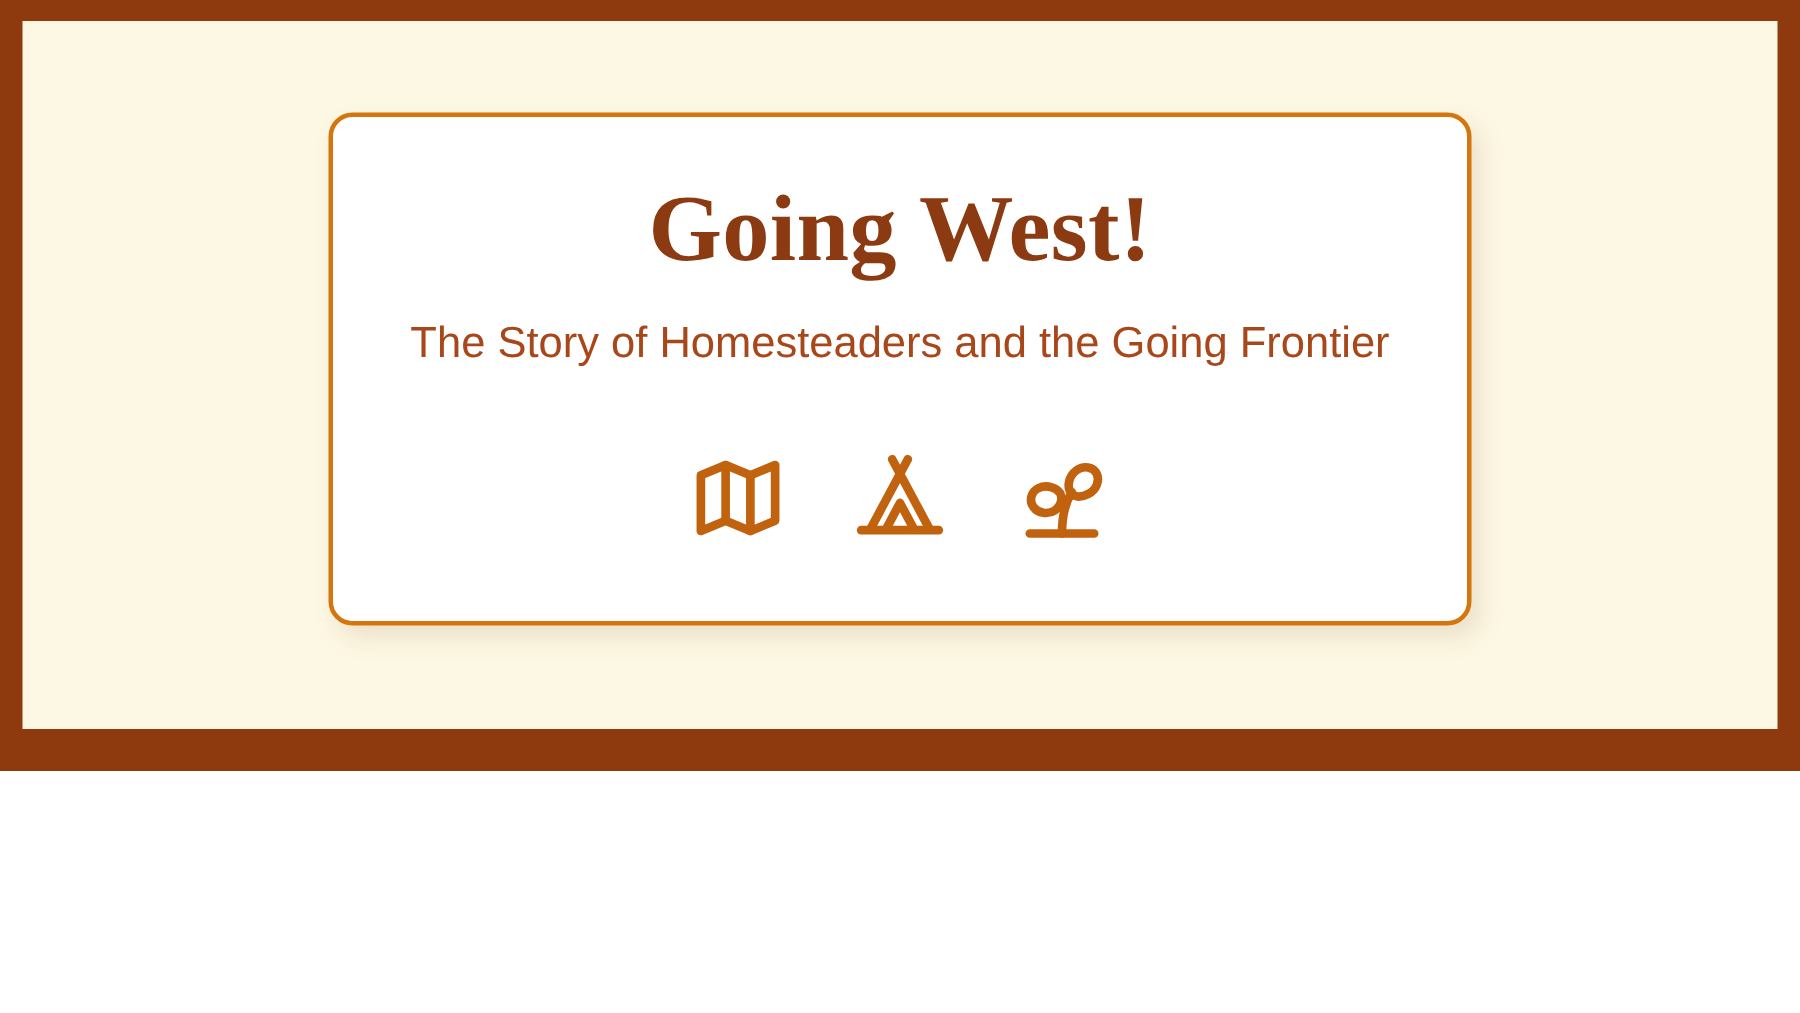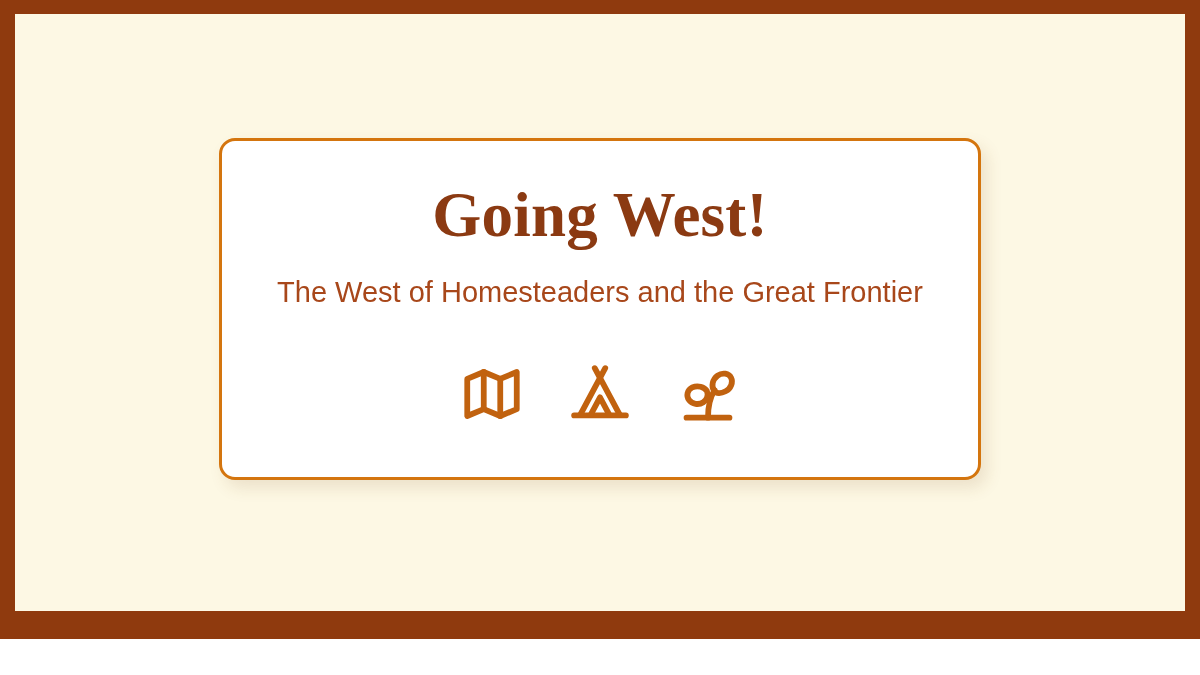--- a/index.html
+++ b/index.html
@@ -10,21 +10,21 @@
     width: 1200px;
     height: 675px;
     overflow: hidden;
     font-family: "Liberation Sans", sans-serif;
   }
 
   
   .slide-frame {
     position: relative;
     width: 1200px;
-    height: 639px;
+    height: 514px;
     box-sizing: border-box;
     background: #8F3A0E;
     padding: 14px 15px 28px 15px;
   }
 
   .slide-canvas {
     position: relative;
     width: 100%;
     height: 100%;
     box-sizing: border-box;
@@ -96,21 +96,21 @@
 </head>
 <body>
 
 <div class="slide-frame">
   <div class="slide-canvas">
 
     <div class="title-card">
 
       <h1 class="card-title">Going West!</h1>
 
-      <p class="card-subtitle">The West of Homesteaders and the Great Frontier</p>
+      <p class="card-subtitle">The Story of Homesteaders and the Going Frontier</p>
 
       <div class="icon-row">
 
         <span class="deco-icon">
           <svg viewBox="0 0 24 24" fill="none" stroke="currentColor" stroke-width="2.1" stroke-linecap="round" stroke-linejoin="round">
             <path d="M3 6.5 L9 4 L15 6.5 L21 4 L21 17.5 L15 20 L9 17.5 L3 20 Z"></path>
             <path d="M9 4 L9 17.5"></path>
             <path d="M15 6.5 L15 20"></path>
           </svg>
         </span>

